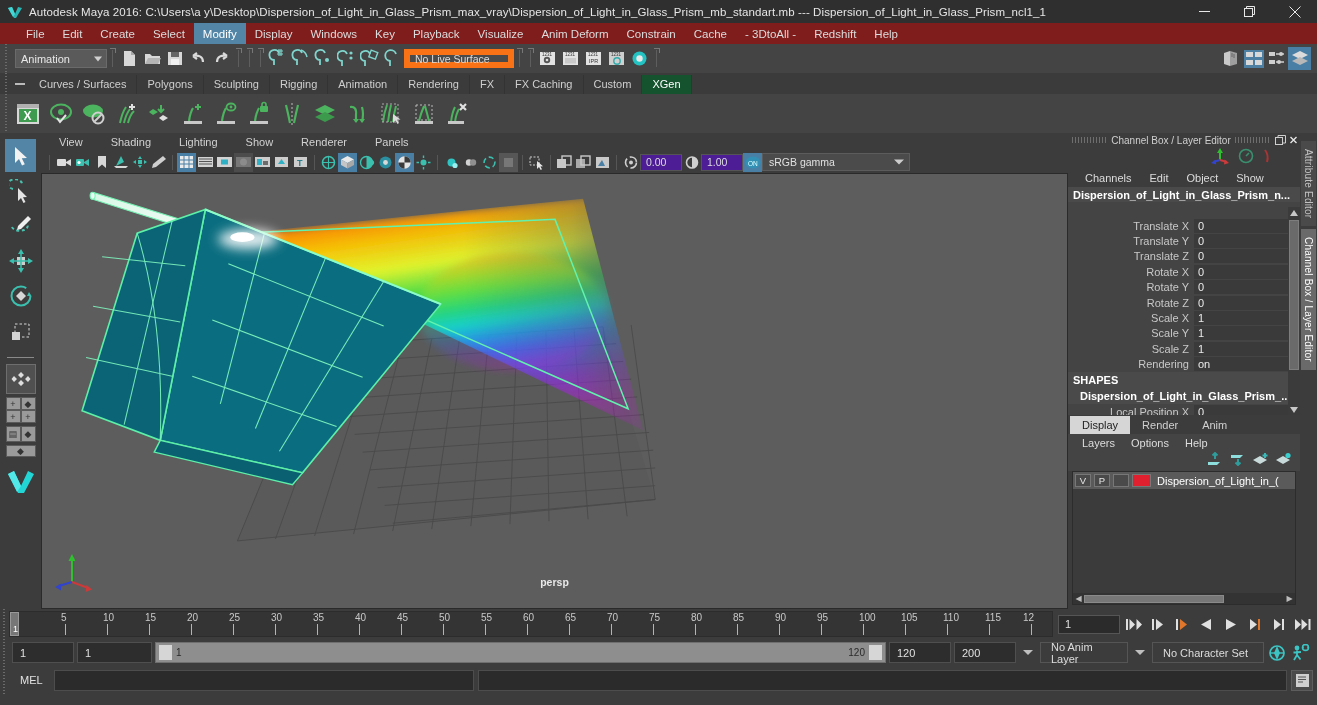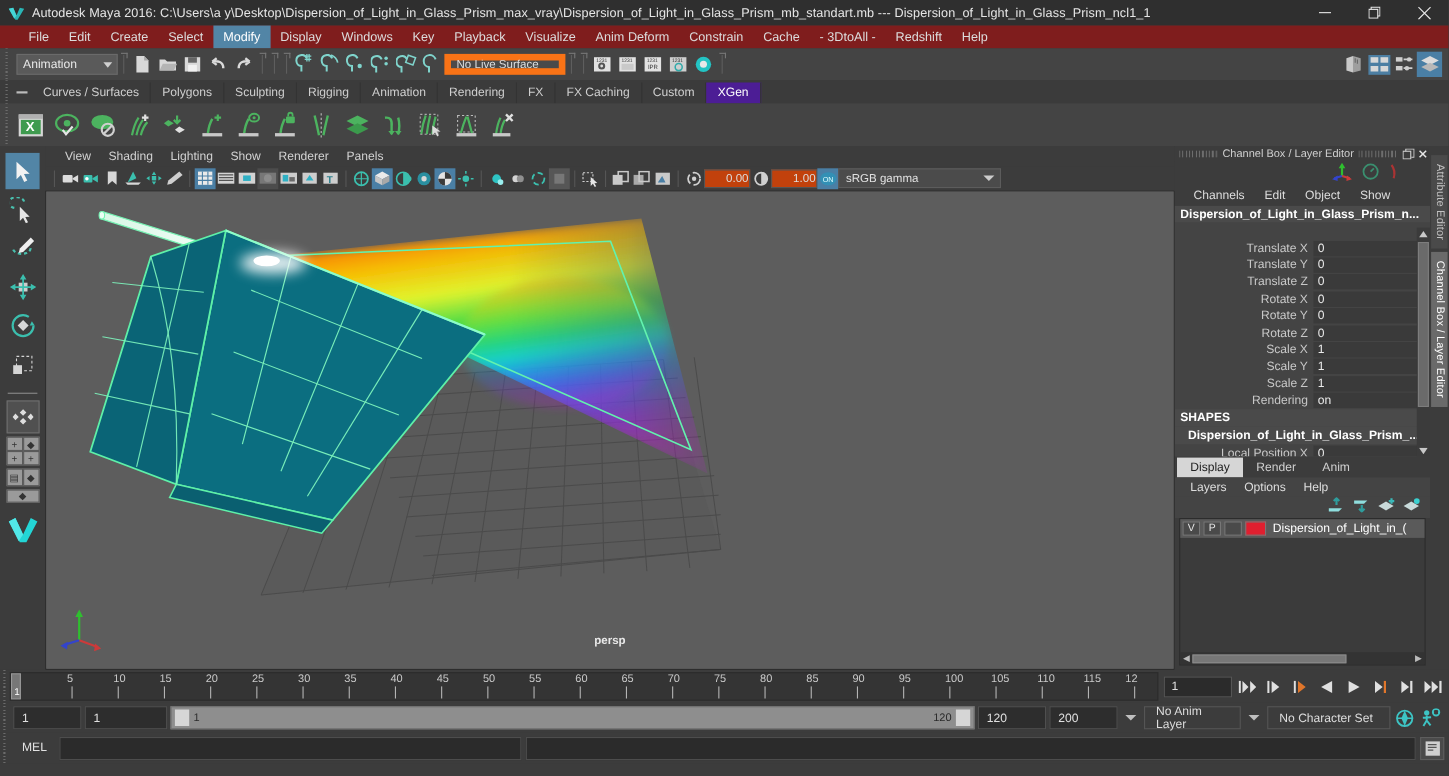--- a/index.html
+++ b/index.html
@@ -65,21 +65,21 @@
   
   .shelftabs { height: 21px; background: #3b3b3b; display:flex; align-items:flex-end;
     flex:0 0 21px; font-size: 11px; padding-left: 2px; }
   .shelftabs .handle { width:9px; height:100%; flex:0 0 9px;
     background-image: repeating-linear-gradient(to bottom, #6b6b6b 0 1px, transparent 1px 3px);
     background-size: 2px 100%; background-position:3px 0; background-repeat:no-repeat; }
   .dashbtn { width: 18px; height:21px; display:flex; align-items:center; justify-content:center; }
   .dashbtn i { display:block; width:10px; height:2px; background:#bbb; }
   .shelftab { padding: 0 10px; height: 19px; line-height:19px; color:#cfcfcf; white-space:nowrap;
     border-right: 1px solid #333; }
-  .shelftab.sel { background: #4c1d95; color:#fff; }
+  .shelftab.sel { background: #14532d; color:#fff; }
 
   
   .shelfrow { height: 39px; background: #444; display:flex; align-items:center; flex:0 0 39px;
     padding-left: 2px; }
   .shelfrow .handle { width:9px; height:100%; flex:0 0 9px;
     background-image: repeating-linear-gradient(to bottom, #6b6b6b 0 1px, transparent 1px 3px);
     background-size: 2px 100%; background-position:3px 0; background-repeat:no-repeat; }
   .sbtn { width: 33px; height: 33px; display:flex; align-items:center; justify-content:center; flex:0 0 33px; }
 
   
@@ -94,29 +94,29 @@
   .tbsep { width: 27px; height: 1px; background:#8a8a8a; margin: 8px 0 6px; }
   .qbox { width: 30px; height: 30px; background:#505050; border:1px solid #6e6e6e;
     display:flex; align-items:center; justify-content:center; margin-bottom:3px; }
   .qgrid { width: 30px; display:flex; flex-wrap:wrap; margin-bottom:3px; }
   .qgrid span { width:15px; height:13px; background:#9a9a9a; border:1px solid #5a5a5a;
     display:flex; align-items:center; justify-content:center; font-size:9px; color:#333; }
 
   
   .viewcol { flex: 1 1 auto; display:flex; flex-direction:column; min-width:0; }
   .panelmenu { height: 18px; background:#3c3c3c; display:flex; align-items:center;
-    font-size: 11px; flex:0 0 18px; padding-left: 10px; gap: 0; }
+    font-size: 11px; flex:0 0 18px; padding-left: 10px; gap: 12px; }
   .panelmenu .pm { padding: 0 8px; color:#d2d2d2; white-space:nowrap; }
   .panelbar { height: 22px; background:#3c3c3c; display:flex; align-items:center; flex:0 0 22px;
     padding-left: 4px; }
   .pbtn { width:19px; height:19px; display:flex; align-items:center; justify-content:center; flex:0 0 19px; }
   .pbtn.on { background:#4a7fa5; }
   .psep { width:1px; height:15px; background:#565656; margin:0 4px; flex:0 0 1px; }
-  .numfield { width:42px; height:17px; background:#c2410c; border:1px solid #555; color:#ddd;
-    font-size:10.5px; display:flex; align-items:center; padding-left:19px; }
+  .numfield { width:42px; height:17px; background:#4c1d95; border:1px solid #555; color:#ddd;
+    font-size:10.5px; display:flex; align-items:center; padding-left:5px; }
   .gammasel { width:148px; height:18px; background:#4b4b4b; border:1px solid #5c5c5c;
     font-size:10.5px; color:#e0e0e0; display:flex; align-items:center; padding-left:6px;
     position:relative; }
   .gammasel .caret { position:absolute; right:5px; top:50%; transform:translateY(-50%);
     border-left:5px solid transparent; border-right:5px solid transparent; border-top:5px solid #ccc; }
 
   
   .viewport { flex: 1 1 auto; position: relative; background: #5d5d5d; overflow: hidden;
     border: 1px solid #2a2a2a; }
   .vp-label { position:absolute; left:0; right:0; bottom:20px; text-align:center;

